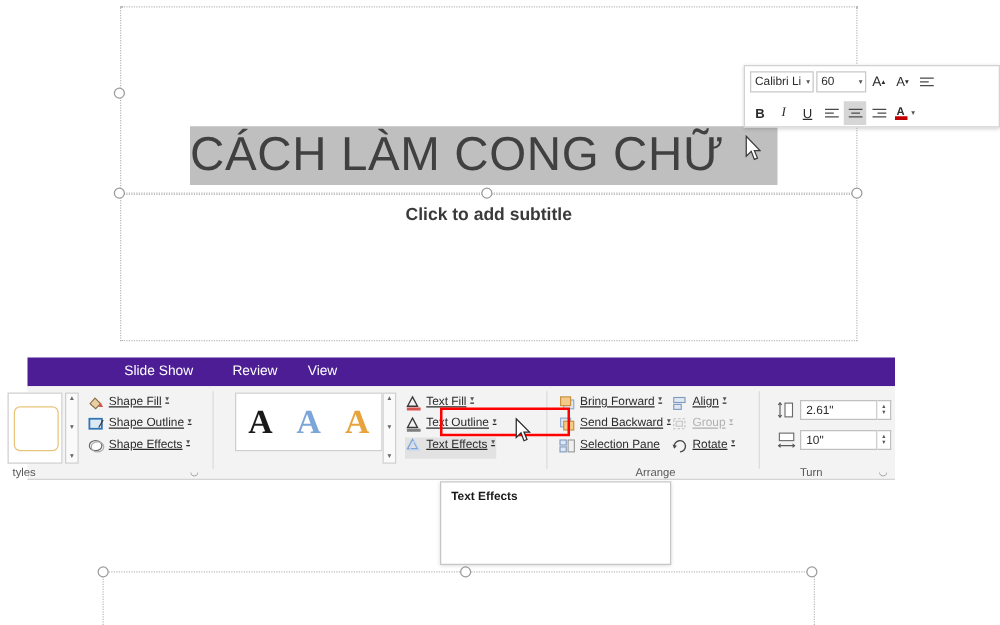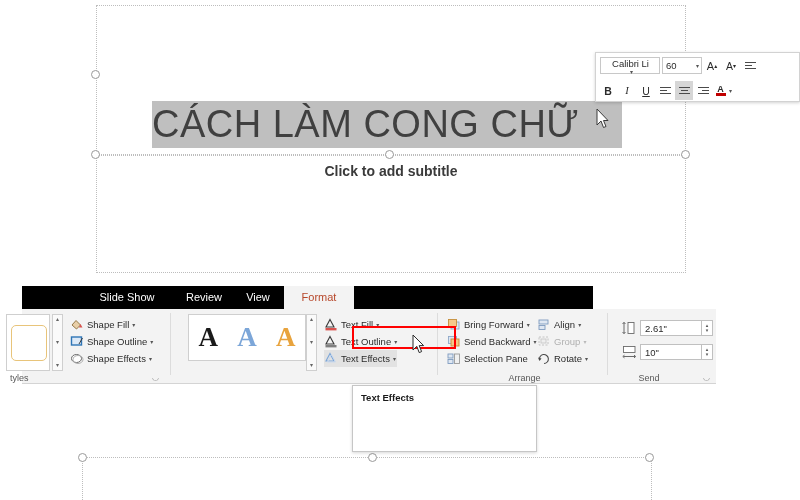--- a/index.html
+++ b/index.html
@@ -39,58 +39,58 @@
     position:absolute;left:595px;top:52px;width:205px;height:50px;
     background:#ffffff;border:1px solid #d2d2d2;box-shadow:0 1px 3px rgba(0,0,0,.18);
     z-index:20;box-sizing:border-box;
   }
   #mini-toolbar .row{display:flex;align-items:center;height:25px;padding:0 2px;box-sizing:border-box;}
   .mt-combo{
     display:flex;align-items:center;justify-content:space-between;
     border:1px solid #c8c8c8;height:17px;box-sizing:border-box;
     font-size:9.5px;color:#2b2b2b;padding:0 2px 0 3px;background:#fff;margin-left:2px;
   }
-  #font-combo{width:60px;flex-direction:column;}
+  #font-combo{width:51px;}
   #size-combo{width:40px;}
   .mt-caret{font-size:6px;color:#555;margin-left:2px;line-height:1;}
   .mt-btn{
     width:18px;height:19px;display:flex;align-items:center;justify-content:center;
     font-size:10.5px;color:#2b2b2b;margin-left:1px;cursor:default;
   }
   .mt-btn.grow{font-size:11px;}
   .mt-btn sup{font-size:6px;}
   .mt-btn.active{background:#d6d6d6;}
   .mt-icon-lines{display:block;width:11px;}
   .mt-icon-lines i{display:block;height:1.3px;background:#4a4a4a;margin:1.7px 0;}
   .mt-icon-lines i.s{width:7px;}
   .mt-icon-lines i.f{width:11px;}
   #font-color-btn{flex-direction:column;width:15px;}
   #font-color-btn .a{font-size:9px;line-height:8px;color:#2b2b2b;font-weight:600;}
   #font-color-btn .bar{width:10px;height:3px;background:#c00000;}
 
   
   #ribbon{position:absolute;left:22px;top:286px;width:694px;height:98px;z-index:10;}
-  #ribbon-tabbar{position:absolute;left:0;top:0;width:571px;height:23px;background:#000000;}
+  #ribbon-tabbar{position:absolute;left:0;top:0;width:694px;height:23px;background:#4c1d95;}
   .ribbon-tab{
     position:absolute;top:0;height:23px;line-height:23px;color:#ffffff;
     font-size:11px;text-align:center;cursor:default;
   }
   .ribbon-tab.selected{background:#f3f3f3;color:#b7472a;}
   #tell-me{position:absolute;top:0;height:23px;line-height:23px;color:#ffe9e2;font-size:10.5px;}
   #tell-me .bulb{margin-right:4px;font-size:10px;}
 
   #ribbon-body{position:absolute;left:0;top:23px;width:694px;height:75px;background:#f3f3f3;
     border-bottom:1px solid #d4d4d4;box-sizing:border-box;}
 
   .rgroup{position:absolute;top:0;height:75px;}
   .rgroup-label{position:absolute;bottom:1px;width:100%;text-align:center;font-size:9px;color:#585858;}
   .rgroup-sep{position:absolute;top:4px;width:1px;height:62px;background:#dcdcdc;}
   .dialog-launcher{position:absolute;bottom:2px;font-size:8px;color:#8a8a8a;}
 
-  .cmd{display:flex;align-items:center;height:17px;font-size:9.5px;color:#2b2b2b;cursor:default;white-space:nowrap;}
+  .cmd{display:flex;align-items:flex-start;height:17px;font-size:9.5px;color:#2b2b2b;cursor:default;white-space:nowrap;text-decoration:underline;}
   .cmd .ico{width:14px;height:13px;margin-right:3px;flex:0 0 14px;position:relative;}
   .cmd .arr{font-size:6px;color:#555;margin-left:3px;}
   .cmd.disabled{color:#b0b0b0;}
   .cmd.disabled .arr{color:#b9b9b9;}
 
   
   #shape-gallery{position:absolute;left:-16px;top:5px;width:44px;height:57px;
      background:#fff;border:1px solid #cfcfcf;box-sizing:border-box;}
   #shape-gallery .chip{position:absolute;left:4px;top:10px;width:34px;height:34px;
      border:1.5px solid #e8c47a;border-radius:5px;background:#fff;}
@@ -229,21 +229,20 @@
     <div class="mt-caret" style="margin-left:1px;">▾</div>
   </div>
 </div>
 
 <div id="ribbon">
 
   <div id="ribbon-tabbar">
     <div class="ribbon-tab" style="left:68px;width:74px;">Slide Show</div>
     <div class="ribbon-tab" style="left:154px;width:56px;">Review</div>
     <div class="ribbon-tab" style="left:212px;width:48px;">View</div>
-    <div class="ribbon-tab selected" style="left:262px;width:70px;">Format</div>
   </div>
 
   <div id="ribbon-body">
 
     <div class="rgroup" style="left:0px;width:160px;">
       <div id="shape-gallery">
         <div class="chip"></div>
       </div>
       <div class="scrollcol" style="left:30px;">
         <span>▴</span>
@@ -430,21 +429,21 @@
               <rect x="1.5" y="1.5" width="11.5" height="6" fill="#ffffff" stroke="#6a6a6a" stroke-width=".9"></rect>
             </svg>
           </span>
           <span class="size-input">10"</span>
           <span class="spin">
               <span>▴</span>
               <span>▾</span>
             </span>
         </div>
       </div>
-      <div class="rgroup-label" style="left:-14px;">Send</div>
+      <div class="rgroup-label" style="left:-14px;">Turn</div>
       <div class="dialog-launcher" style="right:6px;">◡</div>
     </div>
 
   </div>
 
   <div id="text-effects-highlight"></div>
 
   <svg id="ribbon-cursor" viewBox="0 0 13 21">
     <path d="M1,1 L1,16 L4.8,12.3 L7.2,18.6 L9.6,17.6 L7.2,11.6 L11.6,11.6 Z" fill="#ffffff" stroke="#2a2a2a" stroke-width="1"></path>
   </svg>

